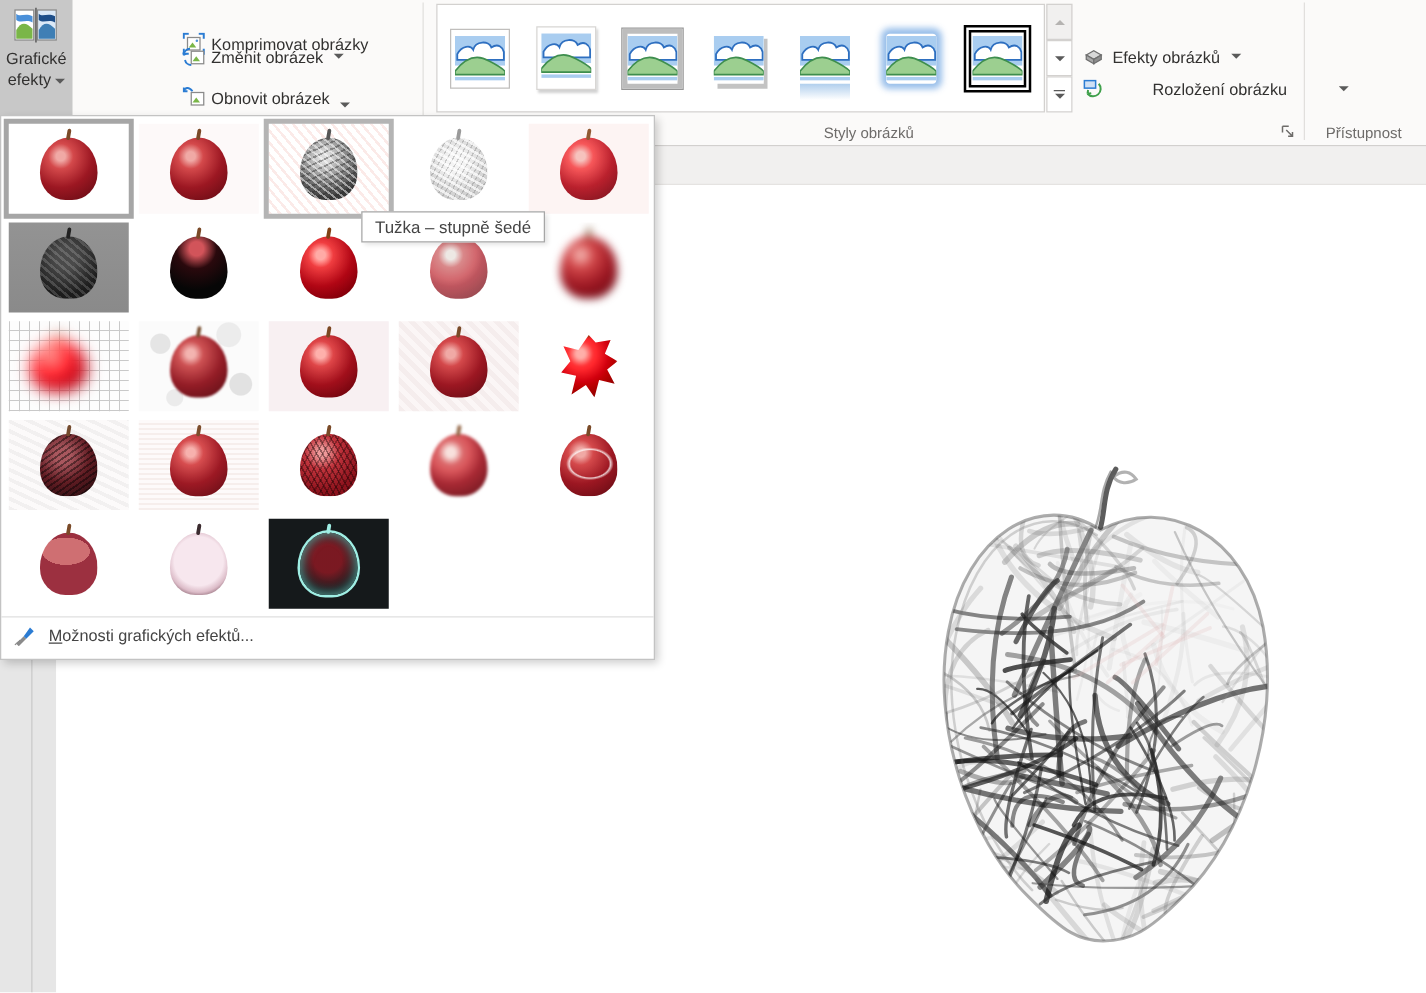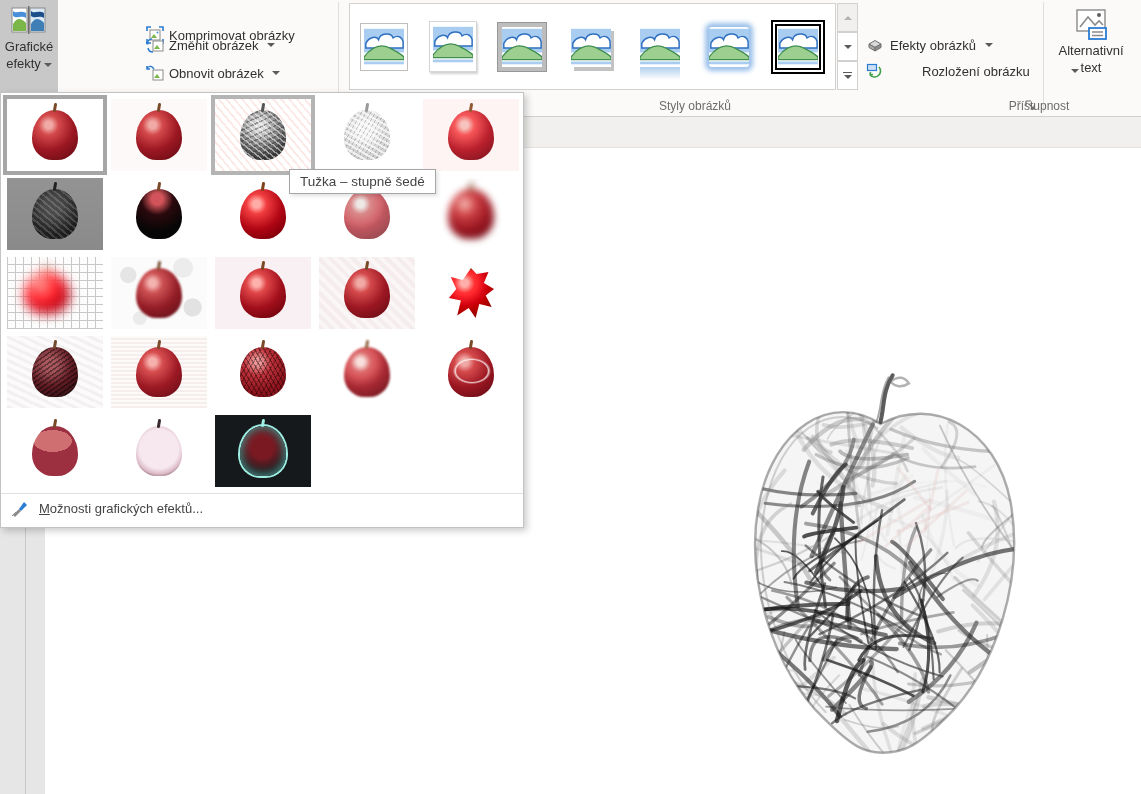--- a/index.html
+++ b/index.html
@@ -157,21 +157,21 @@
   <div class="smallrow" style="top:32px;justify-content:space-between;">
     <svg width="18" height="18" viewBox="0 0 18 18">
       <rect x="7" y="5" width="10" height="10" fill="#fff" stroke="#8a8a8a"></rect>
       <path d="M8 13 L11 9 L14 13 Z" fill="#7ab648"></path>
       <path d="M6 3 A5 5 0 0 0 1 8 M1 8 l-1-2 M1 8 l2-1" fill="none" stroke="#2b7cd3" stroke-width="1.5"></path>
       <path d="M2 12 A5 5 0 0 0 7 16" fill="none" stroke="#2b7cd3" stroke-width="1.5"></path>
     </svg>
     <span>Změnit obrázek</span>
     <span class="dd-arrow"></span>
   </div>
-  <div class="smallrow" style="top:60px;">
+  <div class="smallrow" style="top:60px;align-items:flex-end;">
     <svg width="18" height="18" viewBox="0 0 18 18">
       <rect x="7" y="6" width="10" height="10" fill="#fff" stroke="#8a8a8a"></rect>
       <path d="M8 14 L11 10 L14 14 Z" fill="#7ab648"></path>
       <path d="M8 5 C5 1 2 2 1 5 M1 2 v3 h3" fill="none" stroke="#2b7cd3" stroke-width="1.5"></path>
     </svg>
     <span>Obnovit obrázek</span>
     <span class="dd-arrow"></span>
   </div>
 
   <div class="vsep" style="left:338px;"></div>
@@ -289,34 +289,23 @@
 
   <div class="launcher">
     <svg width="14" height="14" viewBox="0 0 14 14">
       <path d="M3 3 H8 M3 3 V8" stroke="#6e6c6a" stroke-width="1.2" fill="none"></path>
       <path d="M6 6 L11 11 M11 7.5 V11 H7.5" stroke="#6e6c6a" stroke-width="1.2" fill="none"></path>
     </svg>
   </div>
 
   <div class="vsep" style="left:1043px;"></div>
 
-  <div class="bigbtn" style="left:1047px;width:88px;">
-    <svg width="38" height="34" viewBox="0 0 38 34" style="margin-top:8px">
-      <rect x="5" y="2" width="28" height="21" fill="#fff" stroke="#8a8a8a" stroke-width="1.4"></rect>
-      <path d="M8 19 L16 9 L23 17 L27 13 L31 17" fill="none" stroke="#8a8a8a" stroke-width="1.6"></path>
-      <circle cx="27" cy="7" r="2" fill="#5f5f5f"></circle>
-      <rect x="17" y="20" width="17" height="11" fill="#fff" stroke="#2b7cd3" stroke-width="1.8"></rect>
-      <path d="M20 24 H31 M20 27.5 H31" stroke="#8a8a8a" stroke-width="1.4"></path>
-    </svg>
-    <span class="lbl">Alternativní</span>
-    <span class="lbl">text</span>
-  </div>
 
   <div class="grp-label" style="left:349px;width:692px;">Styly obrázků</div>
-  <div class="grp-label" style="left:995px;width:88px;">Přístupnost</div>
+  <div class="grp-label" style="left:1047px;width:88px;">Přístupnost</div>
 </div>
 
 <div class="subband"></div>
 <div class="doc-margin">
     <div class="mline"></div>
   </div>
 <div class="page"></div>
 <div class="doc-picture">
   <svg id="apple-svg" width="345" height="408" viewBox="0 0 340 400">
       <defs>

